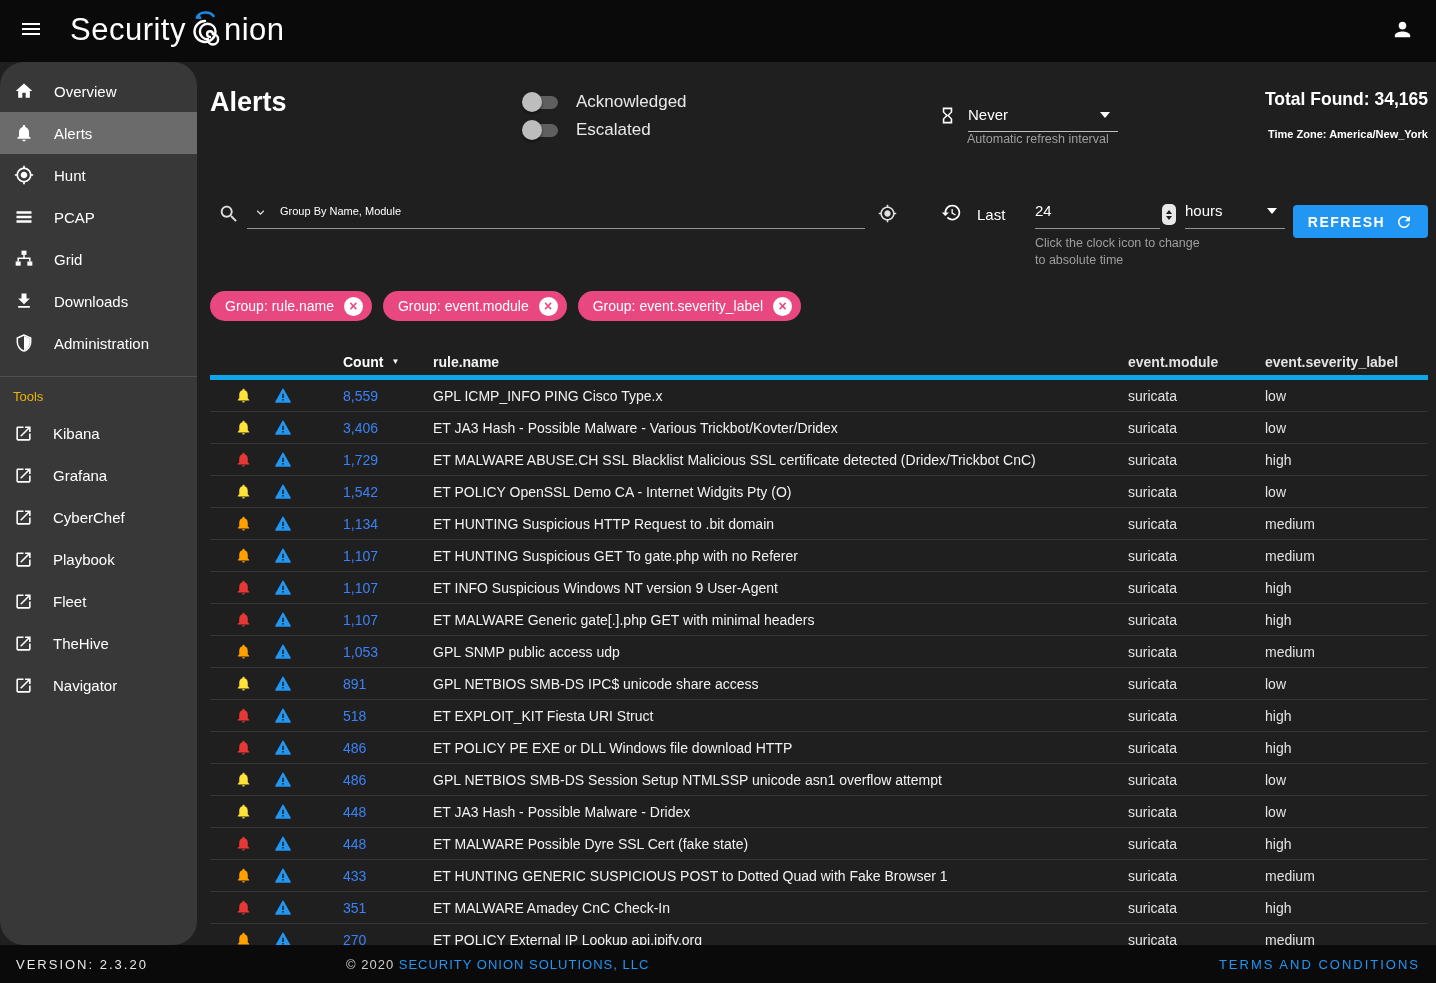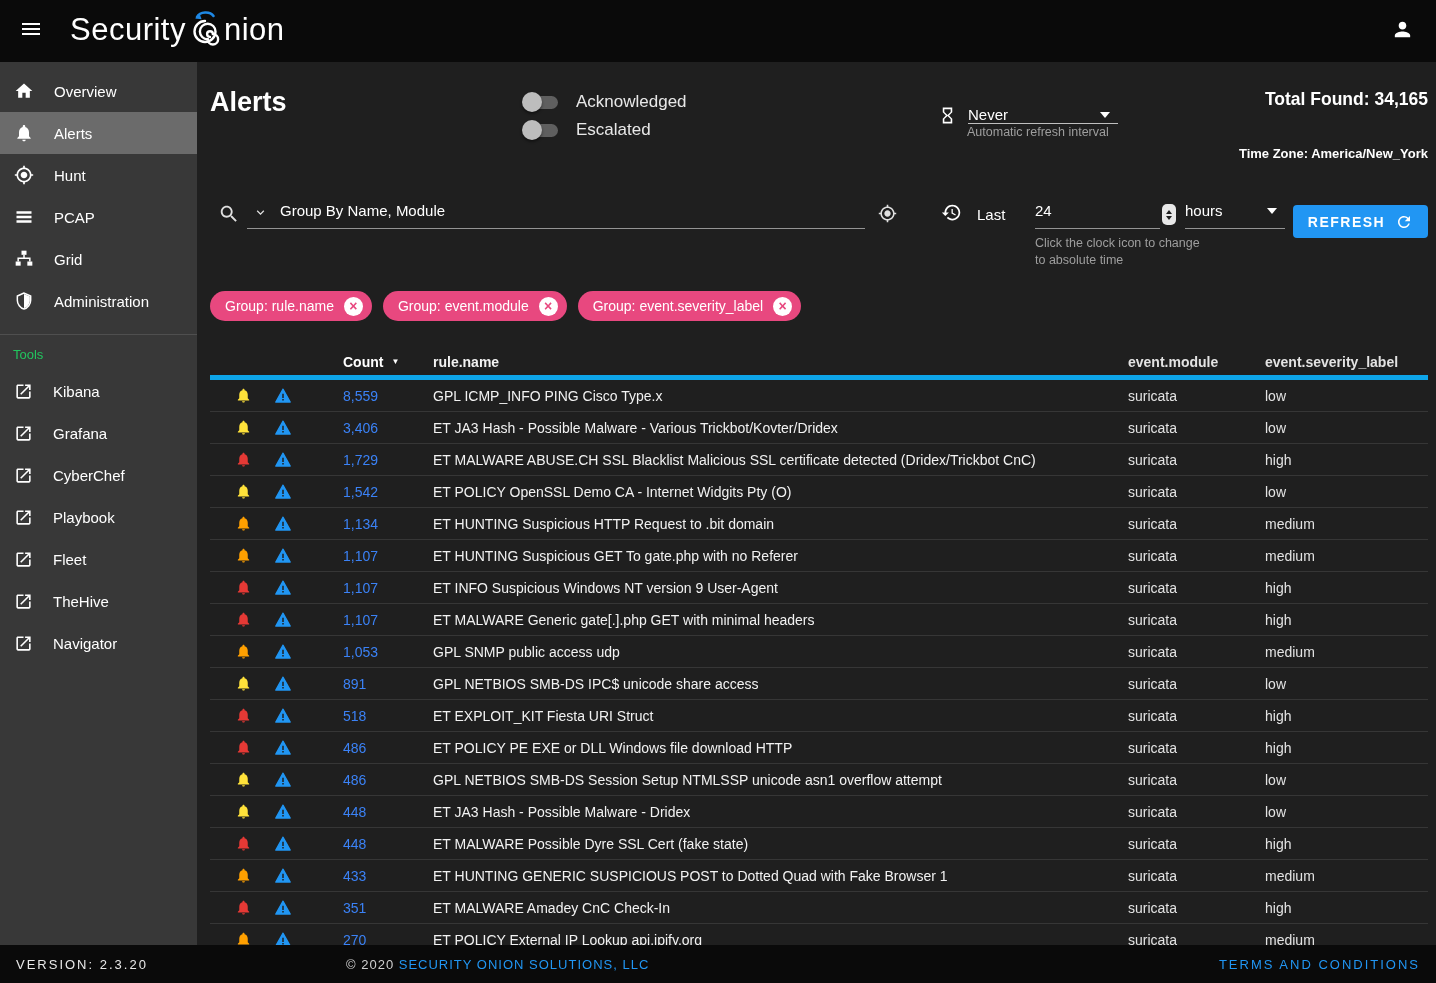--- a/index.html
+++ b/index.html
@@ -17,53 +17,53 @@
   .brand { display:flex; align-items:flex-end; margin-left:20px; font-size:31px; font-weight:300; letter-spacing:.5px; cursor:pointer; }
   .brand .word { line-height:40px; }
   .brand .spiral { margin:0 1px; }
   .topbar-spacer { flex:1; }
   .user-btn { width:36px; height:36px; display:flex; align-items:center; justify-content:center; cursor:pointer; }
 
   
   .shell { display:flex; height:883px; }
 
   
-  aside { width:197px; background:#383838; flex:none; display:flex; flex-direction:column; padding-top:8px; }
+  aside { width:197px; background:#383838; flex:none; display:flex; flex-direction:column; padding-top:8px;border-radius:24px; }
   .nav-item { height:42px; display:flex; align-items:center; padding-left:14px; gap:20px; font-size:15px; color:#fff; cursor:pointer; }
   .nav-item.selected { background:#6b6b6b; }
   .nav-item svg { flex:none; }
   .side-divider { border-top:1px solid #4f4f4f; margin-top:12px; }
-  .tools-label { color:#22c55e; font-size:13px; padding:12px 0 8px 13px; }
+  .tools-label { color:#eab308; font-size:13px; padding:12px 0 8px 13px; }
 
   
   main { flex:1; position:relative; overflow:hidden; background:#1f1f1f; }
   .page-title { position:absolute; left:13px; top:25px; font-size:27px; font-weight:bold; }
 
   .toggles { position:absolute; left:328px; top:26px; }
   .toggle-row { height:28px; display:flex; align-items:center; }
   .switch { width:33px; height:13px; border-radius:7px; background:#5f5f5f; position:relative; margin-right:18px; cursor:pointer; flex:none; }
   .switch .thumb { position:absolute; left:-3px; top:-4px; width:20px; height:20px; background:#bdbdbd; border-radius:50%; box-shadow:0 2px 3px rgba(0,0,0,.45); }
   .toggle-label { font-size:17px; color:#e8e8e8; }
 
   .interval { position:absolute; left:741px; top:44px; }
   .interval-row { display:flex; align-items:flex-start; }
-  .interval-select { width:150px; margin-left:11px; border-bottom:1px solid #bfbfbf; display:flex; align-items:center; justify-content:space-between; font-size:15px; cursor:pointer; }
+  .interval-select { width:150px; margin-left:11px; border-bottom:1px solid #bfbfbf; display:flex; align-items:center; justify-content:space-between; padding-bottom:8px; font-size:15px; cursor:pointer; }
   .caret { width:0; height:0; border-left:5px solid transparent; border-right:5px solid transparent; border-top:6px solid #fff; margin-right:8px; }
   .interval-hint { margin-left:29px; color:#9e9e9e; font-size:12.5px; }
 
   .totals { position:absolute; right:8px; top:27px; text-align:right; }
   .total-found { font-size:17.5px; font-weight:bold; }
-  .timezone { margin-top:36px; font-size:13px; font-weight:bold; }
+  .timezone { margin-top:18px; font-size:11px; font-weight:bold; }
 
   
   .icon-btn { cursor:pointer; }
   .search-icon { position:absolute; left:21px; top:141px; }
   .search-field { position:absolute; left:50px; top:131px; width:618px; height:36px; border-bottom:1px solid #949494; display:flex; align-items:center; cursor:text; }
   .search-chevron { margin:4px 12px 0 6px; cursor:pointer; }
-  .search-field input { background:transparent; border:none; outline:none; color:#fff; font-size:15px; font-family:"Liberation Sans",sans-serif; flex:1; padding:0; }
+  .search-field input { background:transparent; border:none; outline:none; color:#fff; font-size:11px; font-family:"Liberation Sans",sans-serif; flex:1; padding:0; }
   .crosshair-btn { position:absolute; left:681px; top:142px; }
   .history-btn { position:absolute; left:744px; top:140px; }
   .last-label { position:absolute; left:780px; top:144px; font-size:15px; }
   .duration-field { position:absolute; left:838px; top:131px; width:125px; height:36px; border-bottom:1px solid #949494; display:flex; align-items:center; }
   .duration-field input { background:transparent; border:none; outline:none; color:#fff; font-size:15px; font-family:"Liberation Sans",sans-serif; width:100%; padding:0; }
   .stepper { position:absolute; left:965px; top:142px; width:14px; height:21px; background:#e8e8e8; border-radius:5px; display:flex; flex-direction:column; align-items:center; justify-content:center; gap:2px; cursor:pointer; }
   .stepper .up    { width:0;height:0;border-left:3.5px solid transparent;border-right:3.5px solid transparent;border-bottom:4.5px solid #1f1f1f; }
   .stepper .down  { width:0;height:0;border-left:3.5px solid transparent;border-right:3.5px solid transparent;border-top:4.5px solid #1f1f1f; }
   .units-select { position:absolute; left:988px; top:131px; width:100px; height:36px; border-bottom:1px solid #949494; display:flex; align-items:center; justify-content:space-between; font-size:15px; cursor:pointer; }
   .range-hint { position:absolute; left:838px; top:173px; width:175px; color:#9e9e9e; font-size:12.5px; line-height:1.35; }
@@ -155,20 +155,26 @@
       <svg width="20" height="20" viewBox="0 0 24 24">
         <path d="M12 7v4M5 15v-4h14v4" stroke="#fff" stroke-width="1.8" fill="none"></path>
         <rect x="9" y="2" width="6" height="5" fill="#fff"></rect>
         <rect x="2" y="15" width="6" height="5" fill="#fff"></rect>
         <rect x="16" y="15" width="6" height="5" fill="#fff"></rect>
       </svg>
       <span>Grid</span>
     </div>
     <div class="nav-item">
       <svg width="20" height="20" viewBox="0 0 24 24">
+          <path fill="#fff" d="M19 9h-4V3H9v6H5l7 7 7-7zM5 18v2h14v-2H5z"></path>
+        </svg>
+      <span>Downloads</span>
+    </div>
+    <div class="nav-item">
+      <svg width="20" height="20" viewBox="0 0 24 24">
         <path d="M12 2.4 4 6v5c0 4.9 3.4 9.5 8 10.6 4.6-1.1 8-5.7 8-10.6V6l-8-3.6z" stroke="#fff" stroke-width="1.8" fill="none"></path>
         <path d="M12 3.5 19 6.7v4.3c0 4.3-2.9 8.3-7 9.4V3.5z" fill="#fff"></path>
       </svg>
       <span>Administration</span>
     </div>
     <div class="side-divider"></div>
     <div class="tools-label">Tools</div>
     <div>
 
         <div class="nav-item">

